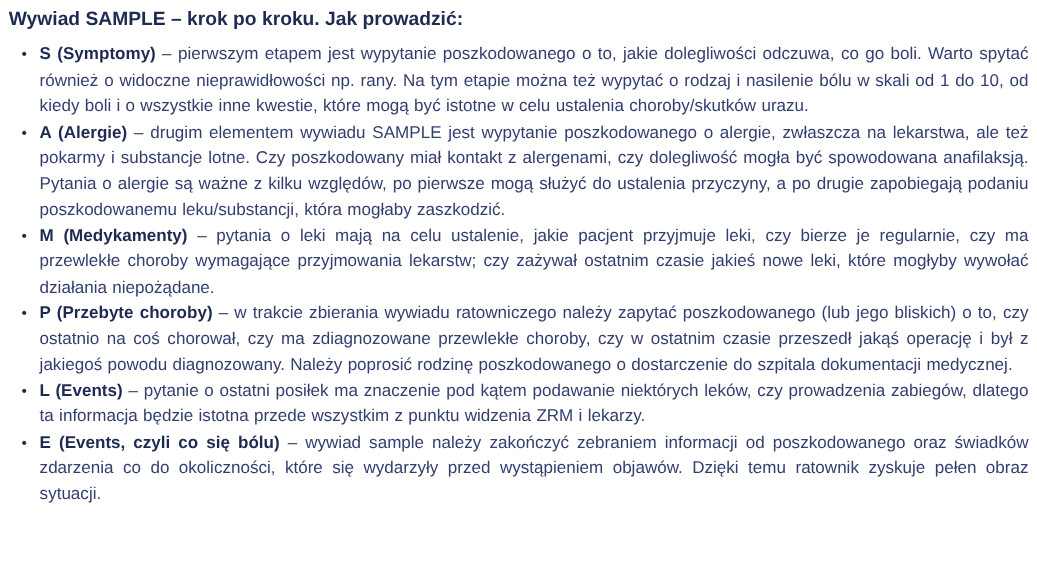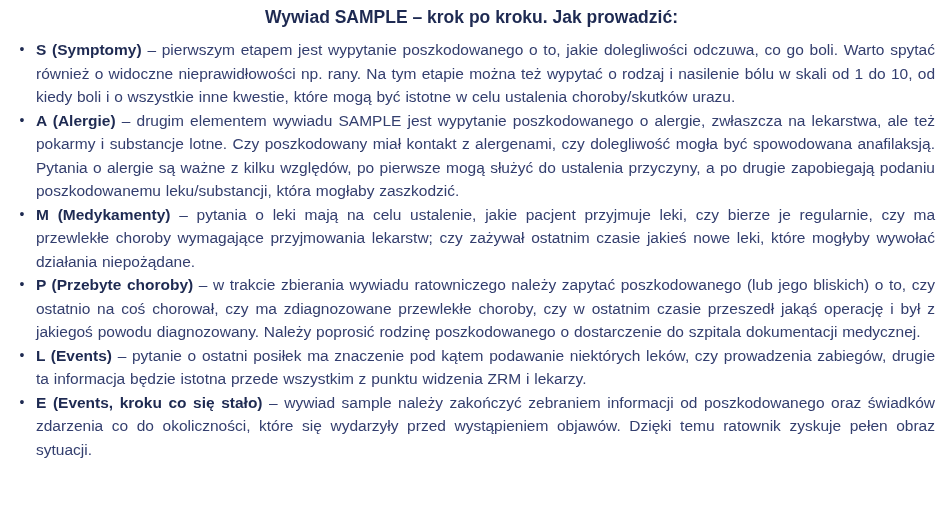--- a/index.html
+++ b/index.html
@@ -11,21 +11,20 @@
     overflow: hidden;
     background: #ffffff;
     font-family: "Liberation Sans", "DejaVu Sans", sans-serif;
   }
   .title {
     margin: 0 0 9px 0;
     font-size: 17.5px;
     font-weight: 700;
     color: #1e2a52;
     line-height: 24px;
-    text-align: center;
   }
   ul.steps {
     list-style: none;
     margin: 0;
     padding: 0;
   }
   li.item { display: flex; }
   .bullet {
     flex: 0 0 28px;
     text-align: center;
@@ -66,20 +65,20 @@
     <li class="item">
       <span class="bullet">•</span>
       <p class="entry"><strong class="lbl">M (Medykamenty)</strong> <span>– pytania o leki mają na celu ustalenie, jakie pacjent przyjmuje leki, czy bierze je regularnie, czy ma przewlekłe choroby wymagające przyjmowania lekarstw; czy zażywał ostatnim czasie jakieś nowe leki, które mogłyby wywołać działania niepożądane.</span></p>
     </li>
     <li class="item">
       <span class="bullet">•</span>
       <p class="entry"><strong class="lbl">P (Przebyte choroby)</strong> <span>– w trakcie zbierania wywiadu ratowniczego należy zapytać poszkodowanego (lub jego bliskich) o to, czy ostatnio na coś chorował, czy ma zdiagnozowane przewlekłe choroby, czy w ostatnim czasie przeszedł jakąś operację i był z jakiegoś powodu diagnozowany. Należy poprosić rodzinę poszkodowanego o dostarczenie do szpitala dokumentacji medycznej.</span></p>
     </li>
     <li class="item">
       <span class="bullet">•</span>
-      <p class="entry"><strong class="lbl">L (Events)</strong> <span>– pytanie o ostatni posiłek ma znaczenie pod kątem podawanie niektórych leków, czy prowadzenia zabiegów, drugie ta informacja będzie istotna przede wszystkim z punktu widzenia ZRM i lekarzy.</span></p>
+      <p class="entry"><strong class="lbl">L (Events)</strong> <span>– pytanie o ostatni posiłek ma znaczenie pod kątem podawanie niektórych leków, czy prowadzenia zabiegów, dlatego ta informacja będzie istotna przede wszystkim z punktu widzenia ZRM i lekarzy.</span></p>
     </li>
     <li class="item">
       <span class="bullet">•</span>
-      <p class="entry"><strong class="lbl">E (Events, kroku co się stało)</strong> <span>– wywiad sample należy zakończyć zebraniem informacji od poszkodowanego oraz świadków zdarzenia co do okoliczności, które się wydarzyły przed wystąpieniem objawów. Dzięki temu ratownik zyskuje pełen obraz sytuacji.</span></p>
+      <p class="entry"><strong class="lbl">E (Events, czyli co się bólu)</strong> <span>– wywiad sample należy zakończyć zebraniem informacji od poszkodowanego oraz świadków zdarzenia co do okoliczności, które się wydarzyły przed wystąpieniem objawów. Dzięki temu ratownik zyskuje pełen obraz sytuacji.</span></p>
     </li>
   </ul>
 </main>
 
 </body></html>

